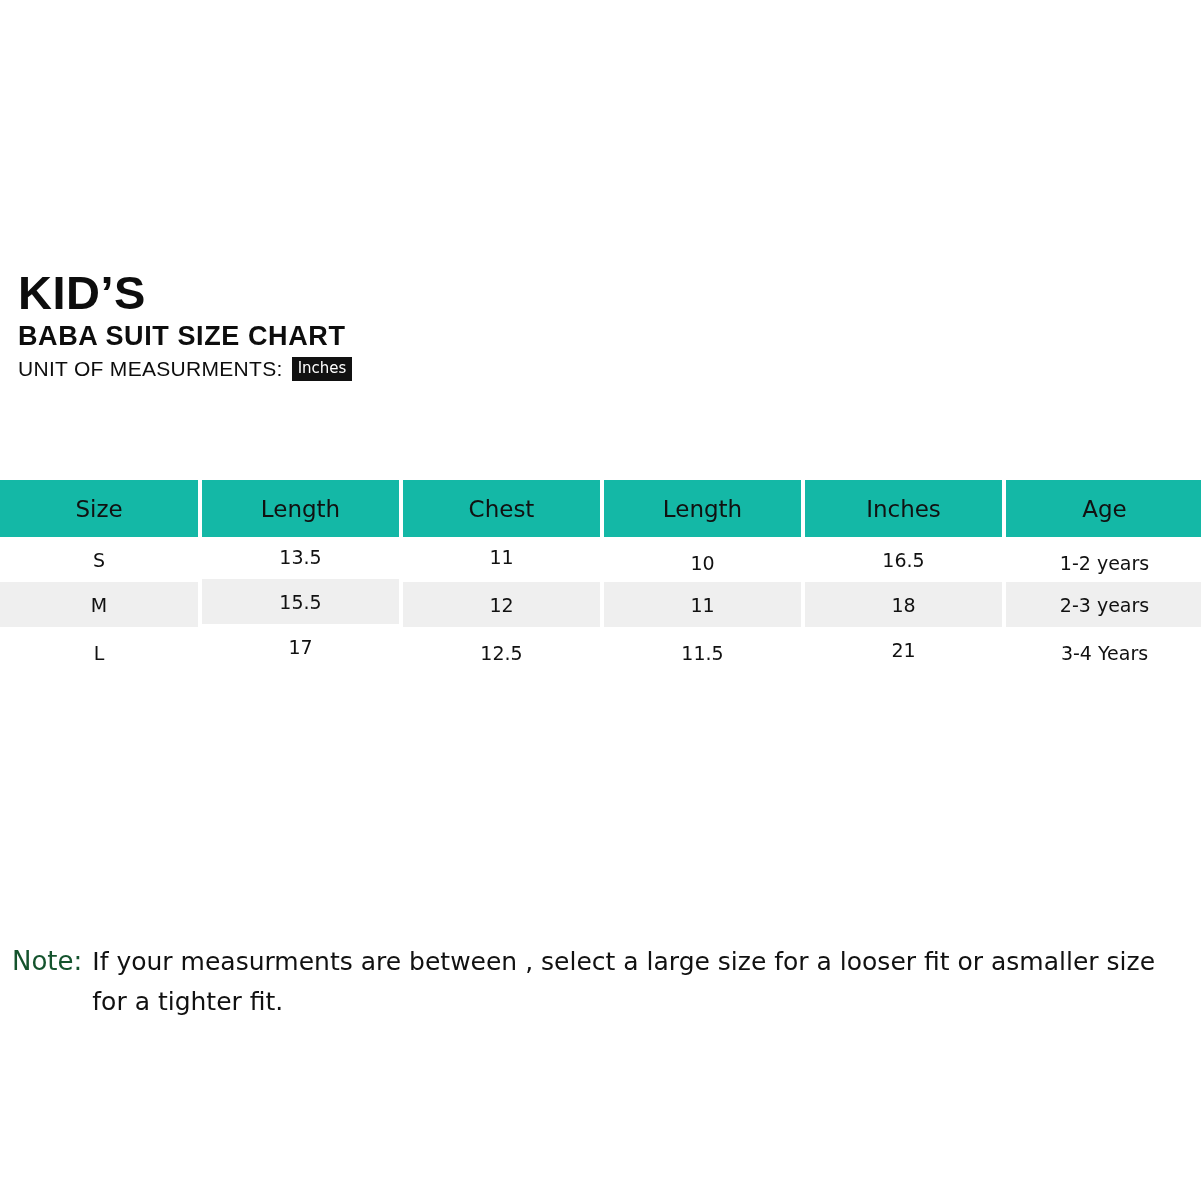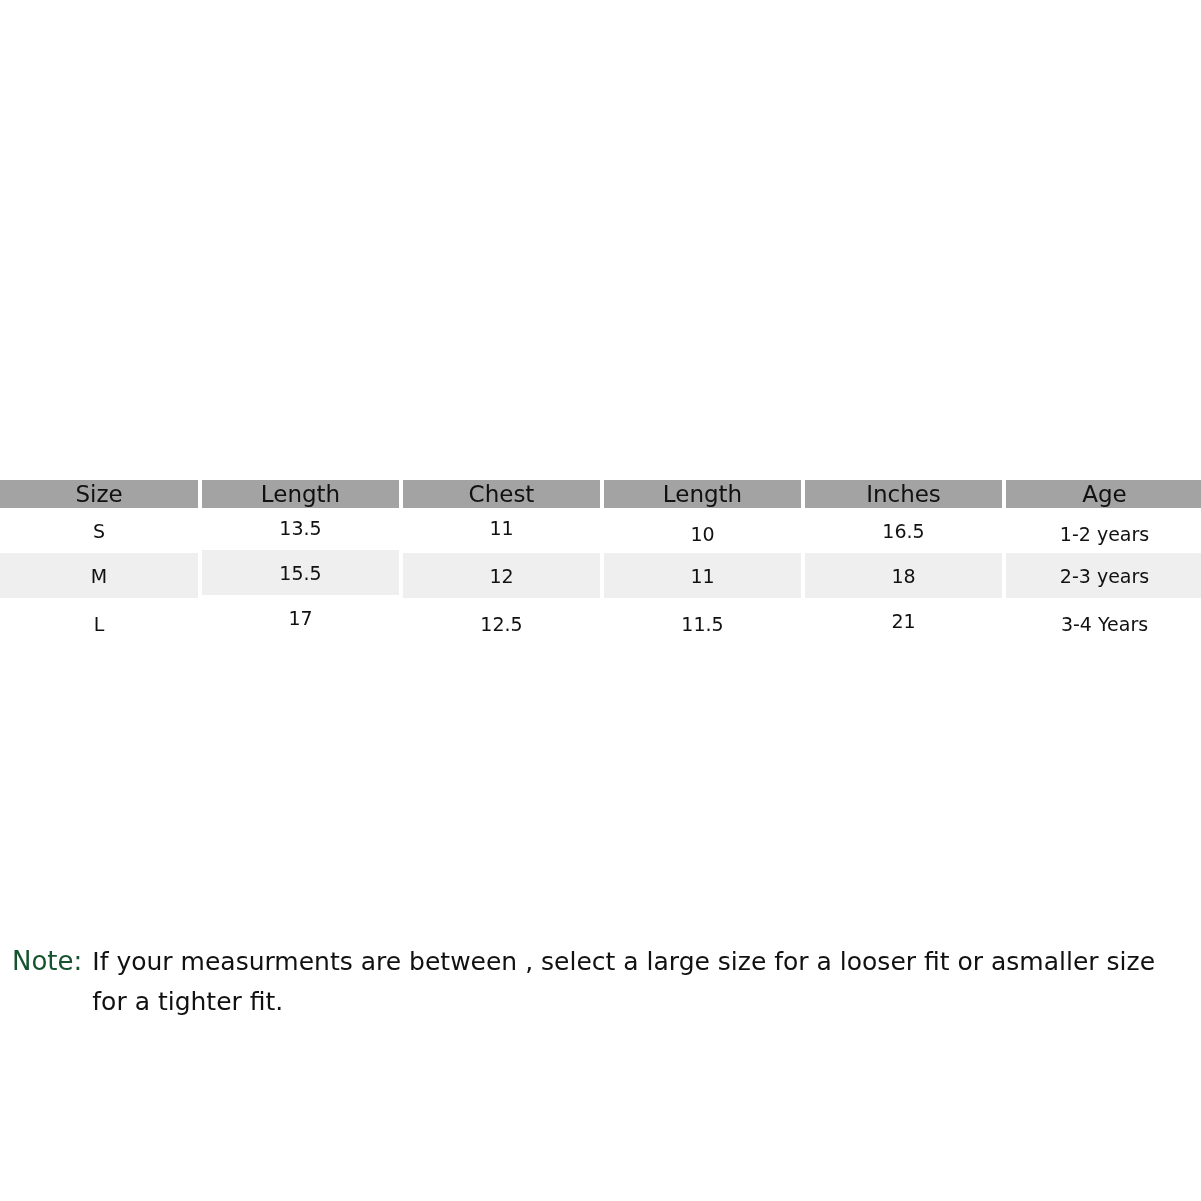--- a/index.html
+++ b/index.html
@@ -86,22 +86,22 @@
   table.size-chart td {
     text-align: center;
     font-family: "DejaVu Sans", sans-serif;
     font-weight: 400;
     color: #111111;
     border: none;
     padding: 0;
   }
   table.size-chart th {
     font-size: 23px;
-    height: 28px;
-    background: #a3a3a3;
+    height: 57px;
+    background: #14b8a6;
     vertical-align: middle;
   }
   table.size-chart td {
     font-size: 19px;
     height: 45px;
     vertical-align: middle;
   }
   tr.row-alt td {
     background: #efefef;
   }
@@ -143,20 +143,28 @@
     line-height: 40px;
     color: #111111;
     flex: 1 1 auto;
   }
 </style>
 </head>
 <body>
 
 <div class="page">
 
+  <div class="title-block">
+    <h1 class="title-main">KID’S</h1>
+    <h2 class="title-sub">BABA SUIT SIZE CHART</h2>
+    <div class="unit-line">
+      <span class="unit-label">UNIT OF MEASURMENTS:</span>
+      <span class="unit-value">Inches</span>
+    </div>
+  </div>
 
   <div class="table-wrap">
     <table class="size-chart">
       <thead>
         <tr>
           <th style="width:198px">Size</th>
           <th style="width:197px">Length</th>
           <th style="width:197px">Chest</th>
           <th style="width:197px">Length</th>
           <th style="width:197px">Inches</th>

